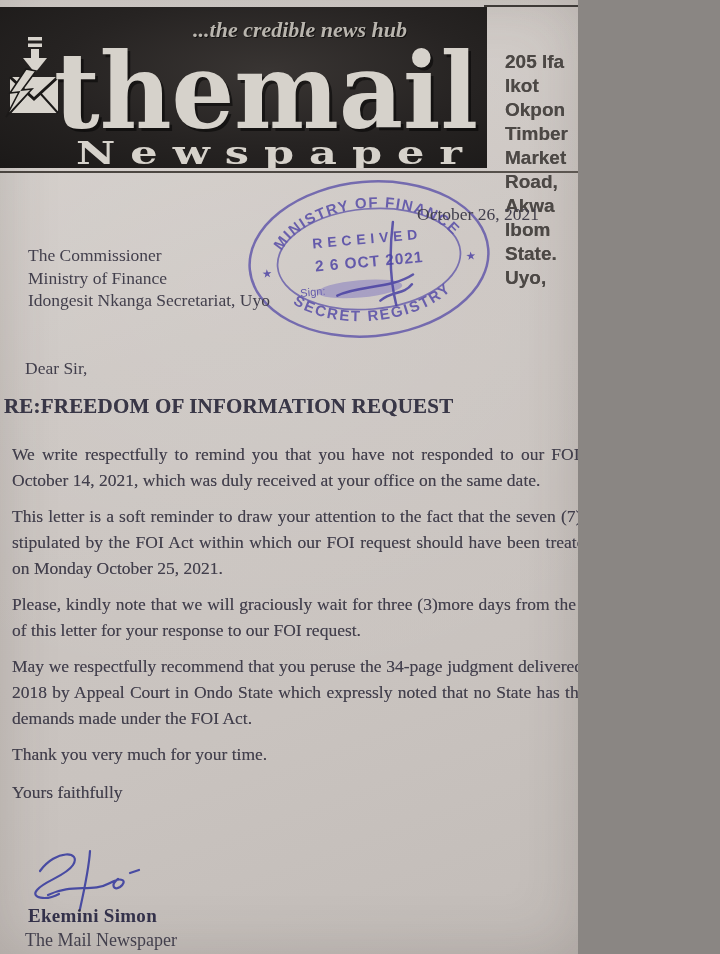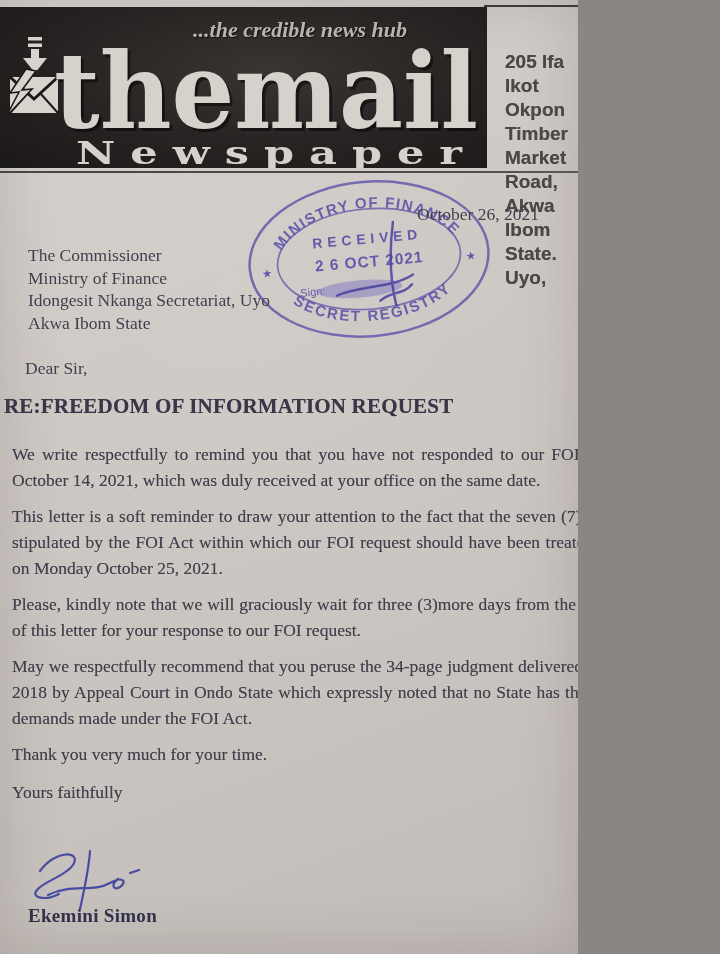--- a/index.html
+++ b/index.html
@@ -137,21 +137,20 @@
     <text x="18" y="96" font-size="12" fill="#5a50a8">★</text>
     <text x="230" y="96" font-size="12" fill="#5a50a8">★</text>
   </svg>
 
   <div class="date-line">October 26, 2021</div>
 
   <div class="recipient">
     <div>The Commissioner</div>
     <div>Ministry of Finance</div>
     <div>Idongesit Nkanga Secretariat, Uyo</div>
-    <div>Akwa Ibom State</div>
   </div>
 
   <div class="salutation">Dear Sir,</div>
 
   <div class="subject">RE:FREEDOM OF INFORMATION REQUEST</div>
 
   <div class="body-text">
     <p>We write respectfully to remind you that you have not responded to our FOI request dated October 14, 2021, which was duly received at your office on the same date.</p>
     <p>This letter is a soft reminder to draw your attention to the fact that the seven (7) working days stipulated by the FOI Act within which our FOI request should have been treated had elapsed on Monday October 25, 2021.</p>
     <p>Please, kindly note that we will graciously wait for three (3)more days from the date of receipt of this letter for your response to our FOI request.</p>
@@ -163,14 +162,15 @@
   <svg class="signature-svg" width="130" height="70" viewBox="0 0 130 70">
     <g fill="none" stroke="#3b3fa0" stroke-width="2.2" stroke-linecap="round" opacity=".9">
       <path d="M14,26 C30,4 56,6 47,20 C40,31 18,36 11,45 C4,53 20,56 33,49"></path>
       <path d="M64,6 C63,22 58,46 54,64"></path>
       <path d="M22,50 C46,38 66,48 84,38 C96,31 102,36 94,42 C88,46 84,40 92,34"></path>
       <path d="M104,28 L113,25"></path>
     </g>
   </svg>
 
   <div class="signer-name">Ekemini Simon</div>
+  <div class="signer-org">The Mail Newspaper</div>
 
 </div>
 
 </body></html>

